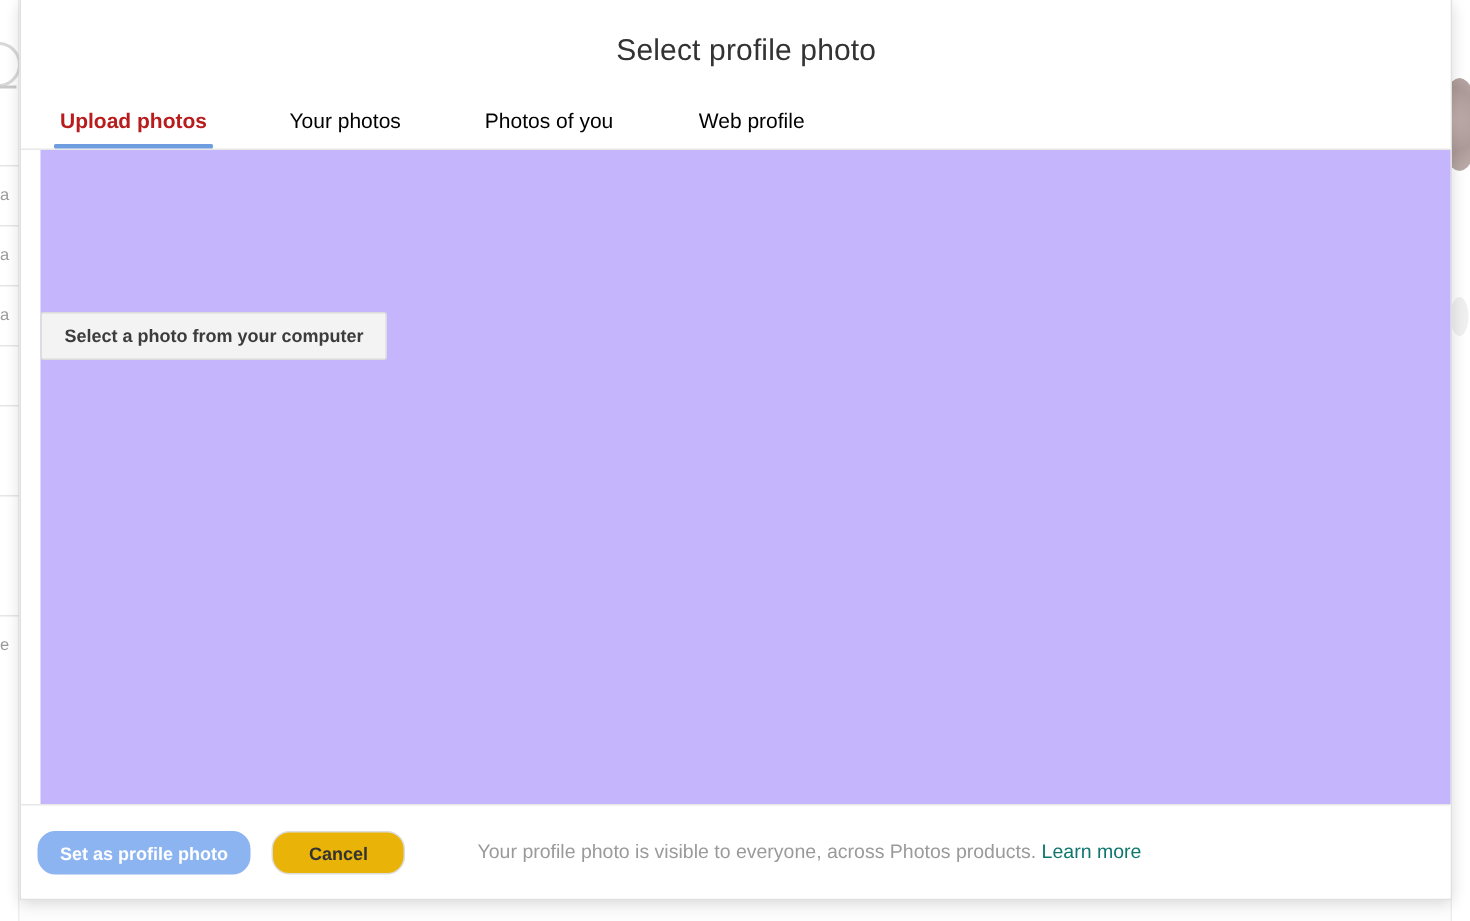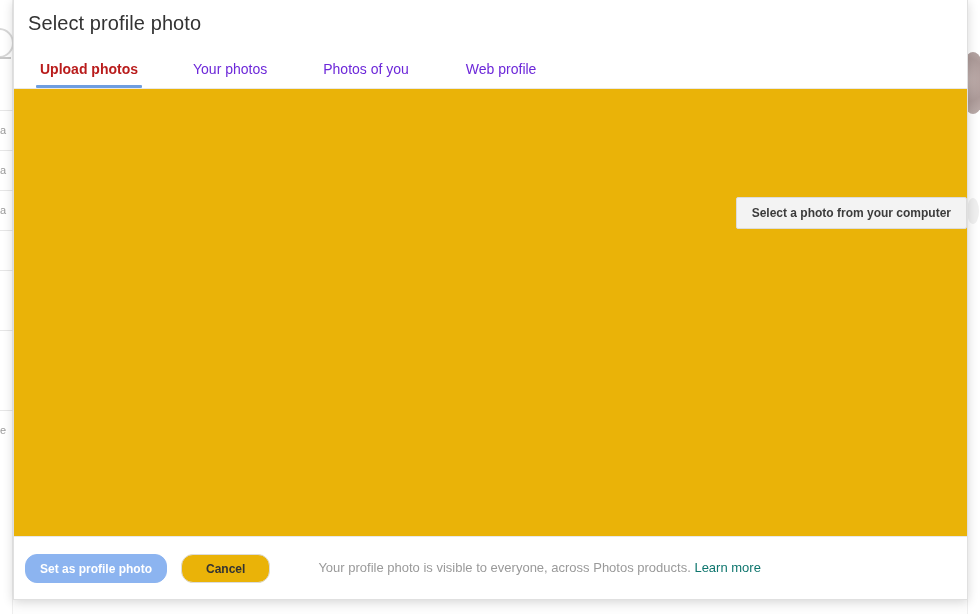--- a/index.html
+++ b/index.html
@@ -112,40 +112,41 @@
     flex: 0 0 auto;
     padding: 0;
     border-bottom: 1px solid #e8e8e8;
     background: #ffffff;
   }
   .dlg-title {
     font-size: 20px;
     line-height: 24px;
     color: #333333;
     font-weight: 400;
-    padding: 11px 0 0 14px;
+    padding: 22px 0 0 14px;
     letter-spacing: 0.1px;
+    text-align: center;
   }
 
   
   .tabs {
     display: flex;
     align-items: flex-end;
     padding-left: 11px;
     margin-top: 14px;
     height: 39px;
   }
   .tab {
     position: relative;
     height: 39px;
     display: flex;
     align-items: center;
     padding: 0 15px;
     font-size: 14px;
-    color: #6d28d9;
+    color: #000000;
     cursor: pointer;
     user-select: none;
     white-space: nowrap;
   }
   .tab .tab-label { pointer-events: none; }
   .tab.active {
     color: #b91c1c;
     font-weight: bold;
   }
   .tab.active .tab-underline {
@@ -158,24 +159,25 @@
     border-radius: 1px;
   }
   .tab-spacer-1 { width: 25px; }
   .tab-spacer-2 { width: 26px; }
   .tab-spacer-3 { width: 27px; }
 
   
   .dlg-body {
     flex: 1 1 auto;
     position: relative;
-    background: #eab308;
+    background: #c4b5fd;
     display: flex;
     align-items: flex-start;
-    justify-content: flex-end;
+    justify-content: flex-start;
+    margin-left: 13px;
   }
   .pick-btn {
     margin-top: 108px;
     background: #f3f3f3;
     border: 1px solid #dcdcdc;
     border-radius: 2px;
     color: #3c3c3c;
     font-size: 12px;
     font-weight: bold;
     padding: 8px 15px;

